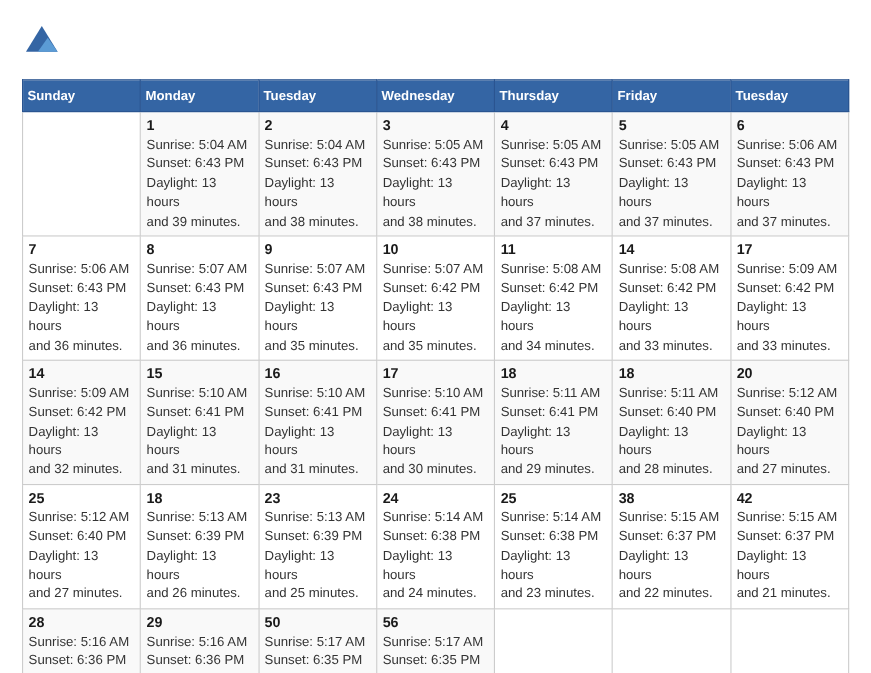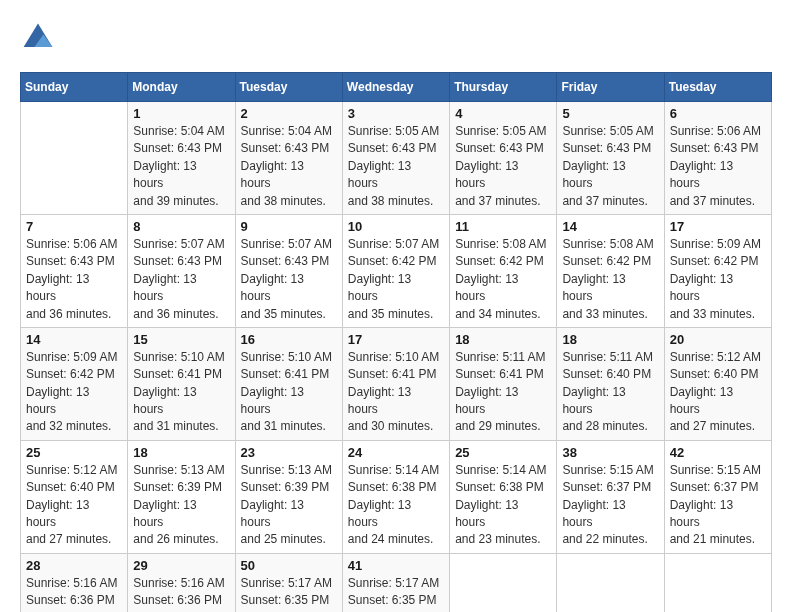--- a/index.html
+++ b/index.html
@@ -241,21 +241,21 @@
         </td>
         <td>
           <span class="day-number">29</span>
           <div class="day-info">Sunrise: 5:16 AM<br>Sunset: 6:36 PM<br>Daylight: 13 hours<br>and 19 minutes.</div>
         </td>
         <td>
           <span class="day-number">50</span>
           <div class="day-info">Sunrise: 5:17 AM<br>Sunset: 6:35 PM<br>Daylight: 13 hours<br>and 18 minutes.</div>
         </td>
         <td>
-          <span class="day-number">41</span>
+          <span class="day-number">56</span>
           <div class="day-info">Sunrise: 5:17 AM<br>Sunset: 6:35 PM<br>Daylight: 13 hours<br>and 17 minutes.</div>
         </td>
         <td class="empty-cell"></td>
         <td class="empty-cell"></td>
         <td class="empty-cell"></td>
       </tr>
     </tbody>
 </table>
 
 </body></html>

